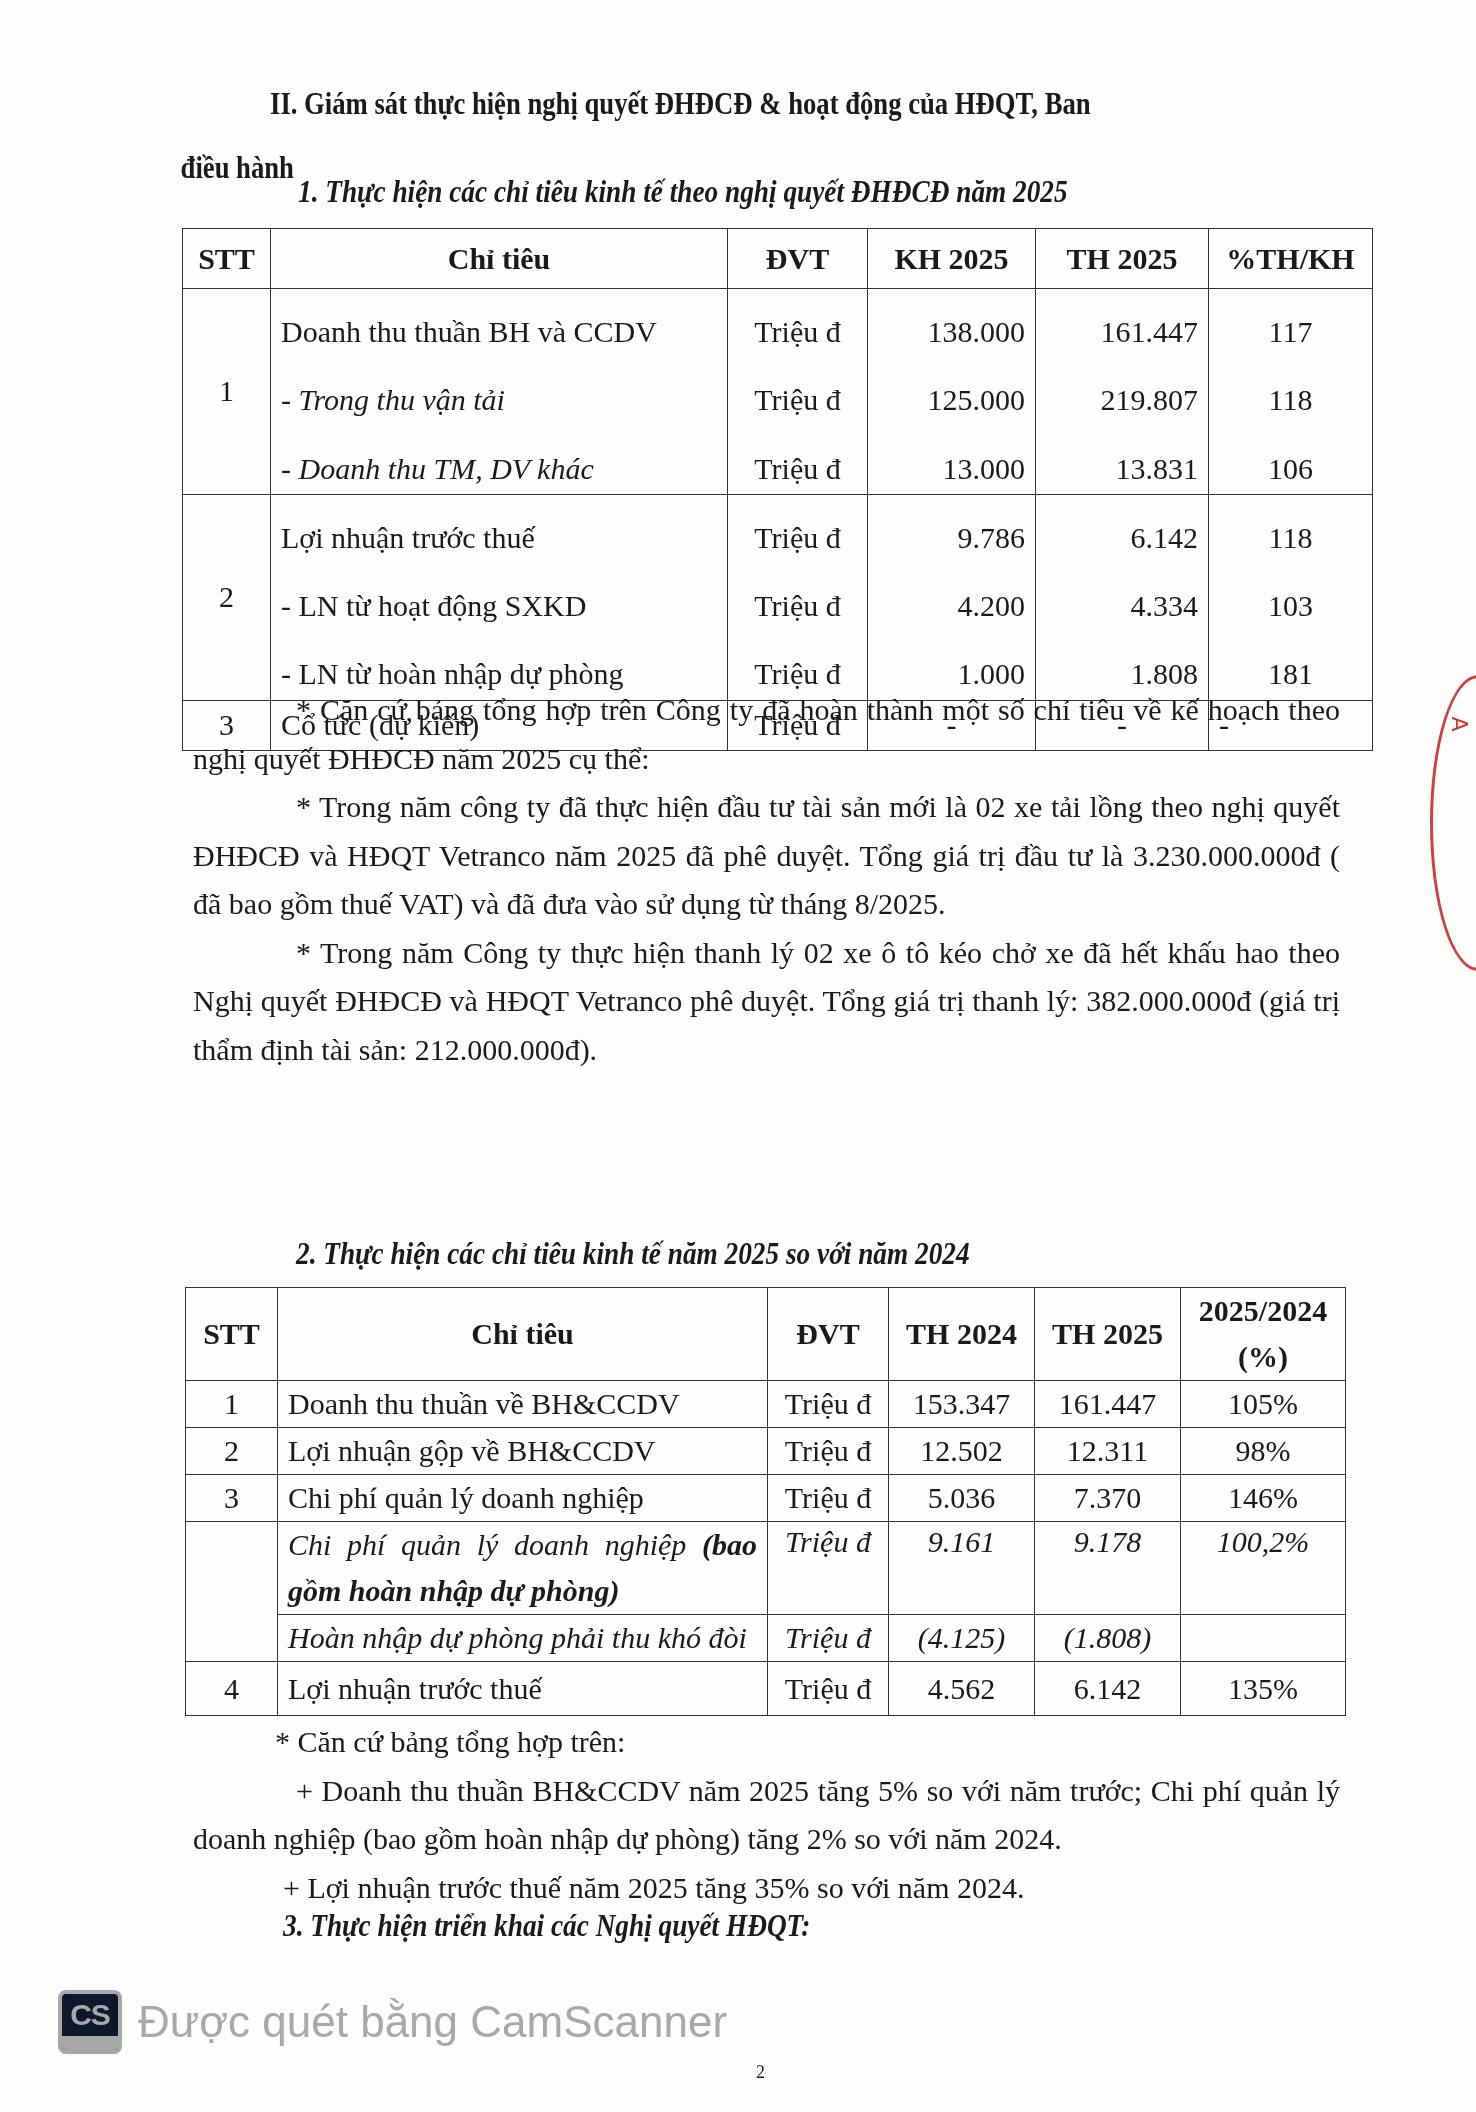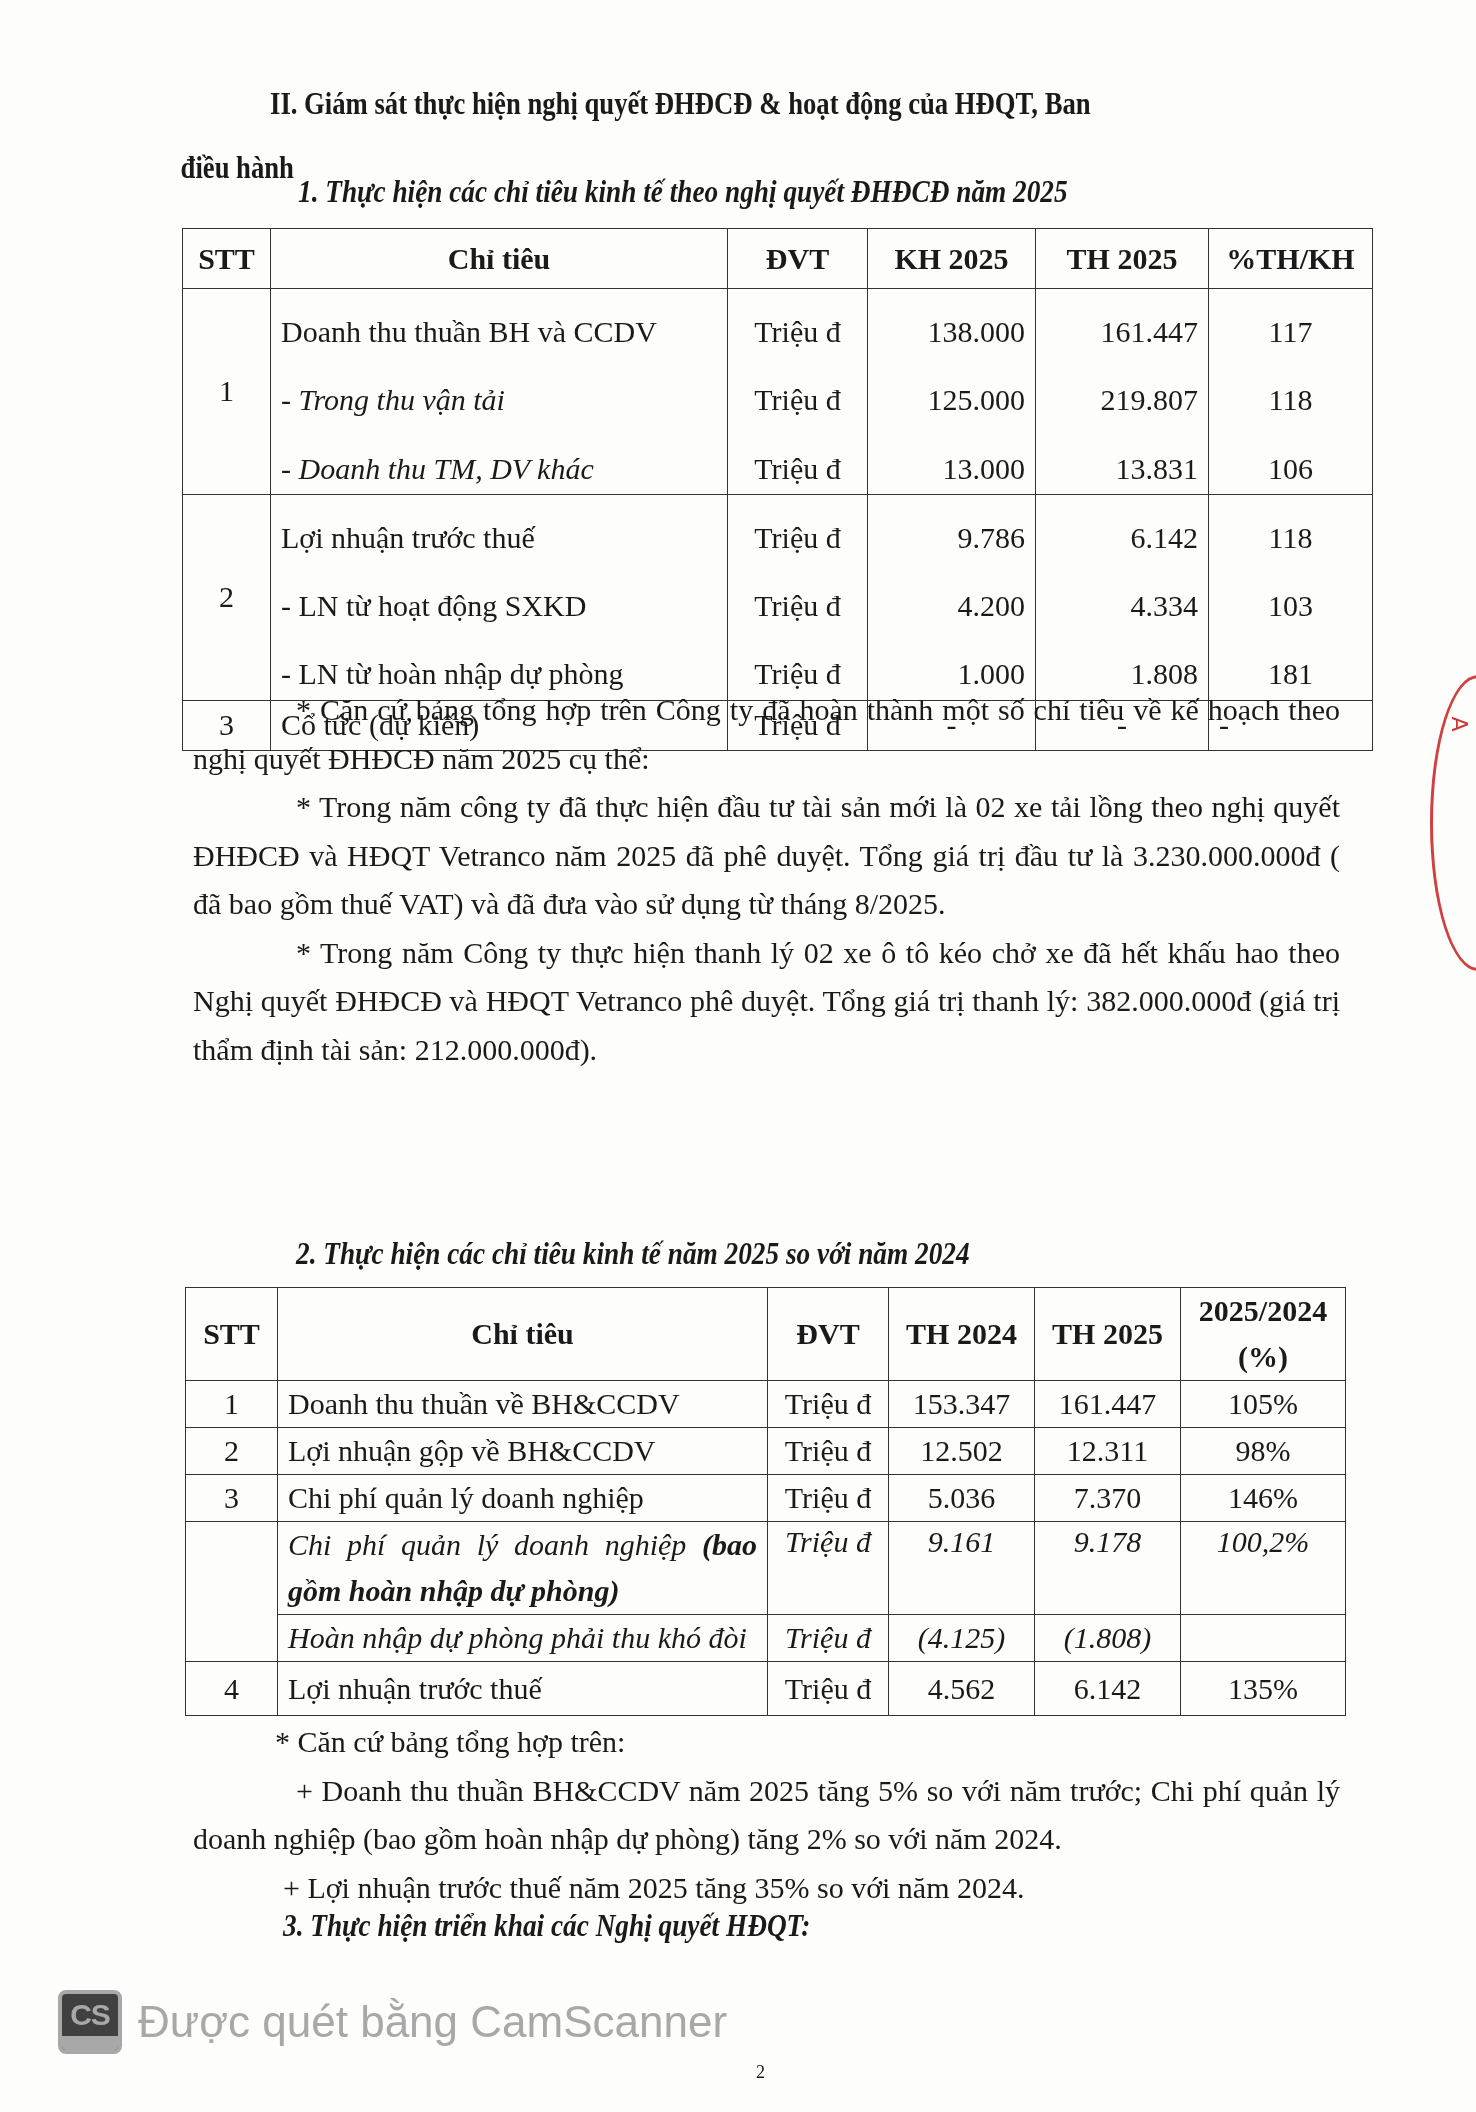--- a/index.html
+++ b/index.html
@@ -42,21 +42,21 @@
   .stack div { height: 50.3px; line-height: 50.3px; white-space: nowrap; margin-top: 18px; }
   .t2 td { height: 46px; line-height: 40px; }
   .top { vertical-align: top !important; }
   .watermark {
     left: 58px; top: 1990px; display: flex; align-items: center; gap: 16px;
     color: #a8a8a8; font-family: "Liberation Sans", "DejaVu Sans", sans-serif;
     font-size: 44px;
   }
   .cs-logo {
     width: 64px; height: 64px; border: 4px solid #a8a8a8; border-radius: 8px;
-    box-sizing: border-box; position: relative; background: #404040; overflow: hidden;
+    box-sizing: border-box; position: relative; background: #0f172a; overflow: hidden;
   }
   .cs-logo span {
     position: absolute; top: 4px; left: 0; right: 0; text-align: center;
     font-weight: bold; font-size: 30px; color: #a8a8a8; letter-spacing: -1px;
   }
   .cs-logo i {
     position: absolute; left: 0; right: 0; bottom: 0; height: 14px; background: #a8a8a8;
   }
   .page-num { left: 756px; top: 2062px; font-size: 18px; }
   .stamp {

